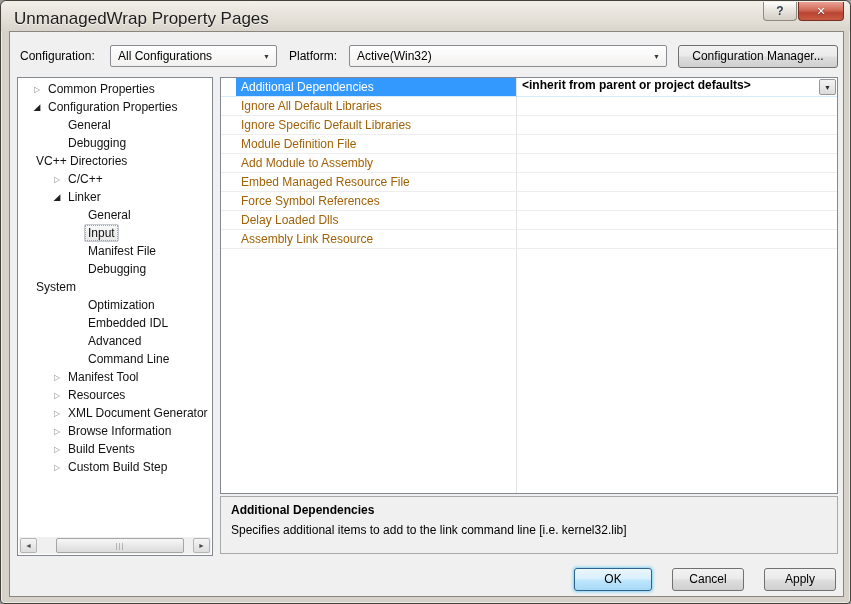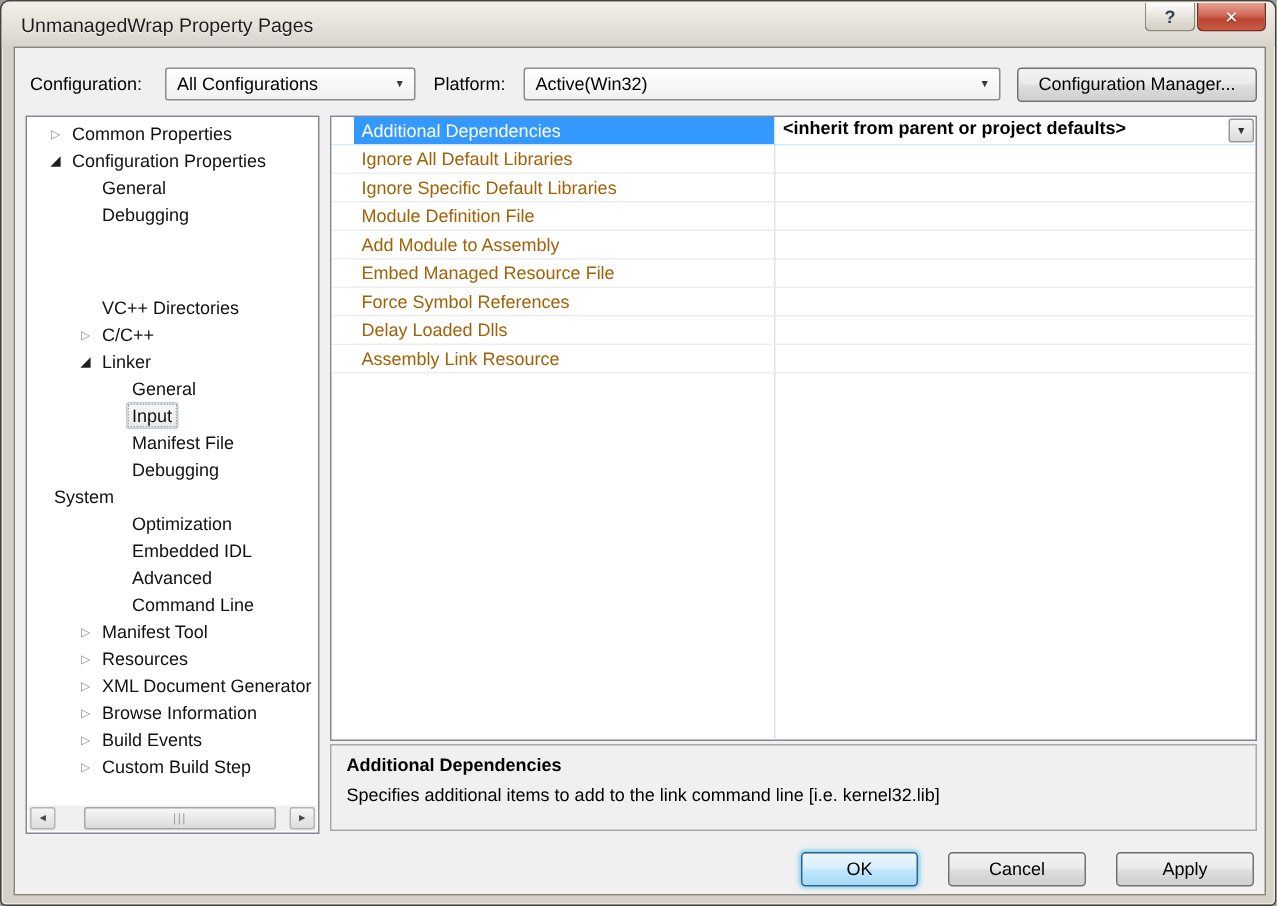--- a/index.html
+++ b/index.html
@@ -12,21 +12,21 @@
     box-shadow: inset 0 0 0 1px rgba(255,255,255,.55);
     overflow:hidden;
   }
   .titlebar{
     position:absolute; left:0; top:0; right:0; height:30px;
     background:linear-gradient(180deg,#F3F0EA 0%,#E8E4DC 45%,#D9D4CB 100%);
     border-radius:6px 6px 0 0;
   }
   .title-text{
     position:absolute; left:13px; top:8px;
-    font-size:13px; color:#1C1C1C;
+    font-size:17px; color:#1C1C1C;
     text-shadow:0 1px 0 rgba(255,255,255,.7);
     white-space:nowrap;
   }
   .win-btn{
     position:absolute; top:1px; height:19px;
     display:flex; align-items:center; justify-content:center;
     border-radius:0 0 4px 4px; cursor:default;
   }
   .help-btn{
     right:53px; width:34px;
@@ -138,21 +138,21 @@
     height:23px; font-size:12px; color:#000; text-align:center; line-height:21px;
     border:1px solid #707070; border-radius:3px;
     background:linear-gradient(180deg,#F2F2F2 0%,#EBEBEB 45%,#DDDDDD 55%,#CFCFCF 100%);
   }
   .btn-ok{
     width:78px;
     border:1px solid #2C628B;
     background:linear-gradient(180deg,#EAF6FD 0%,#D9F0FC 45%,#BEE6FD 55%,#A7D9F5 100%);
     box-shadow:0 0 3px 1px #7ED0F2;
   }
-  .btn-cancel,.btn-apply{ width:92px; }
+  .btn-cancel,.btn-apply{ width:72px; }
 </style>
 </head>
 <body>
 
 <div class="window">
 
   <div class="titlebar">
     <span class="title-text">UnmanagedWrap Property Pages</span>
     <div class="win-btn help-btn">
       <span>?</span>
@@ -187,21 +187,21 @@
             <span class="tree-label">Configuration Properties</span>
           </div>
           <div class="tree-row" style="padding-left: 32px;">
             <span class="expander none"></span>
             <span class="tree-label">General</span>
           </div>
           <div class="tree-row" style="padding-left: 32px;">
             <span class="expander none"></span>
             <span class="tree-label">Debugging</span>
           </div>
-          <div class="tree-row" style="padding-left: 32px; margin-top: 44px;">
+          <div class="tree-row" style="">
             <span class="expander none"></span>
             <span class="tree-label">VC++ Directories</span>
           </div>
           <div class="tree-row" style="padding-left: 32px;">
             <span class="expander collapsed">▷</span>
             <span class="tree-label">C/C++</span>
           </div>
           <div class="tree-row" style="padding-left: 32px;">
             <span class="expander expanded">◢</span>
             <span class="tree-label">Linker</span>

